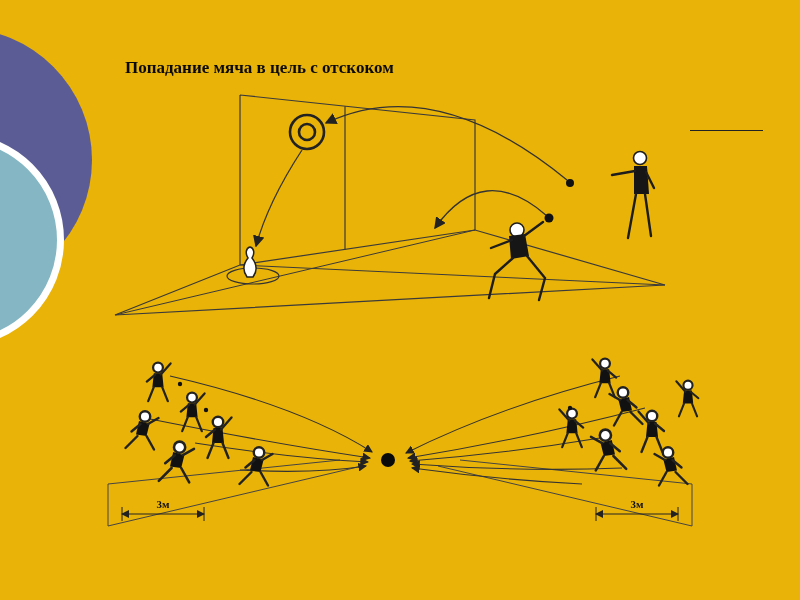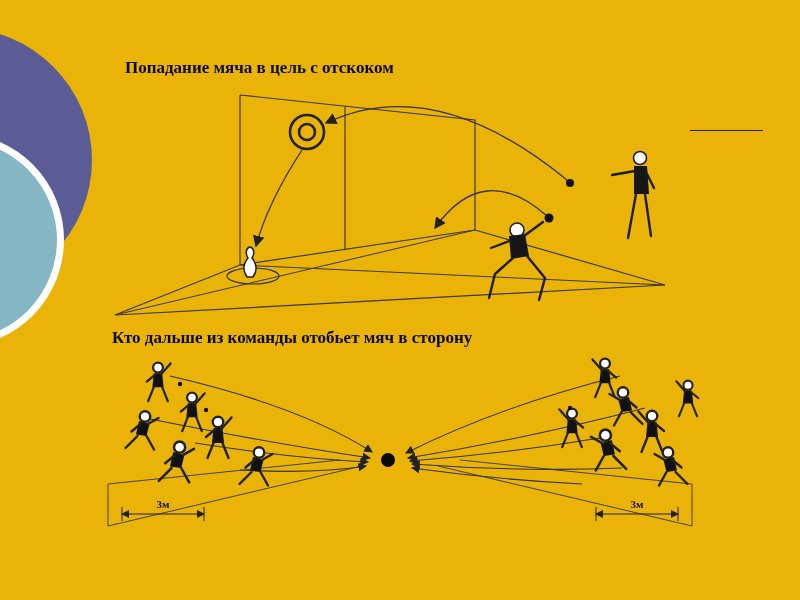--- a/index.html
+++ b/index.html
@@ -91,21 +91,20 @@
       <circle cx="0" cy="0" r="6.5" fill="#ffffff" stroke-width="1.6"></circle>
       <path d="M-6,8 L7,8 L9,36 L-6,36 Z" fill="#161616" stroke="none"></path>
       <path d="M-5,13 L-28,17"></path>
       <path d="M6,14 L14,30"></path>
       <path d="M-4,36 L-12,80"></path>
       <path d="M5,36 L11,78"></path>
     </g>
     <circle cx="515" cy="103" r="4" fill="#111111"></circle>
   </svg>
 
-  <h2 class="title title2">Кто дальше из команды отобьет мяч в сторону</h2>
 
   <svg class="fig fig2" viewBox="0 0 600 190" xmlns="http://www.w3.org/2000/svg">
     <defs>
       <marker id="ar2" viewBox="0 0 8 8" refX="7" refY="4" markerWidth="8" markerHeight="8" orient="auto-start-reverse">
         <path d="M0,0 L8,4 L0,8 Z" fill="#222222"></path>
       </marker>
       <g id="p1" stroke="#222222" stroke-width="1.6" stroke-linecap="round" fill="none">
         <circle cx="0" cy="-16" r="3.5" fill="#ffffff"></circle>
         <path d="M-3,-12 L3,-12 L4,-2 L-4,-2 Z" fill="#111111" stroke="none"></path>
         <path d="M2,-11 L9,-19"></path>

